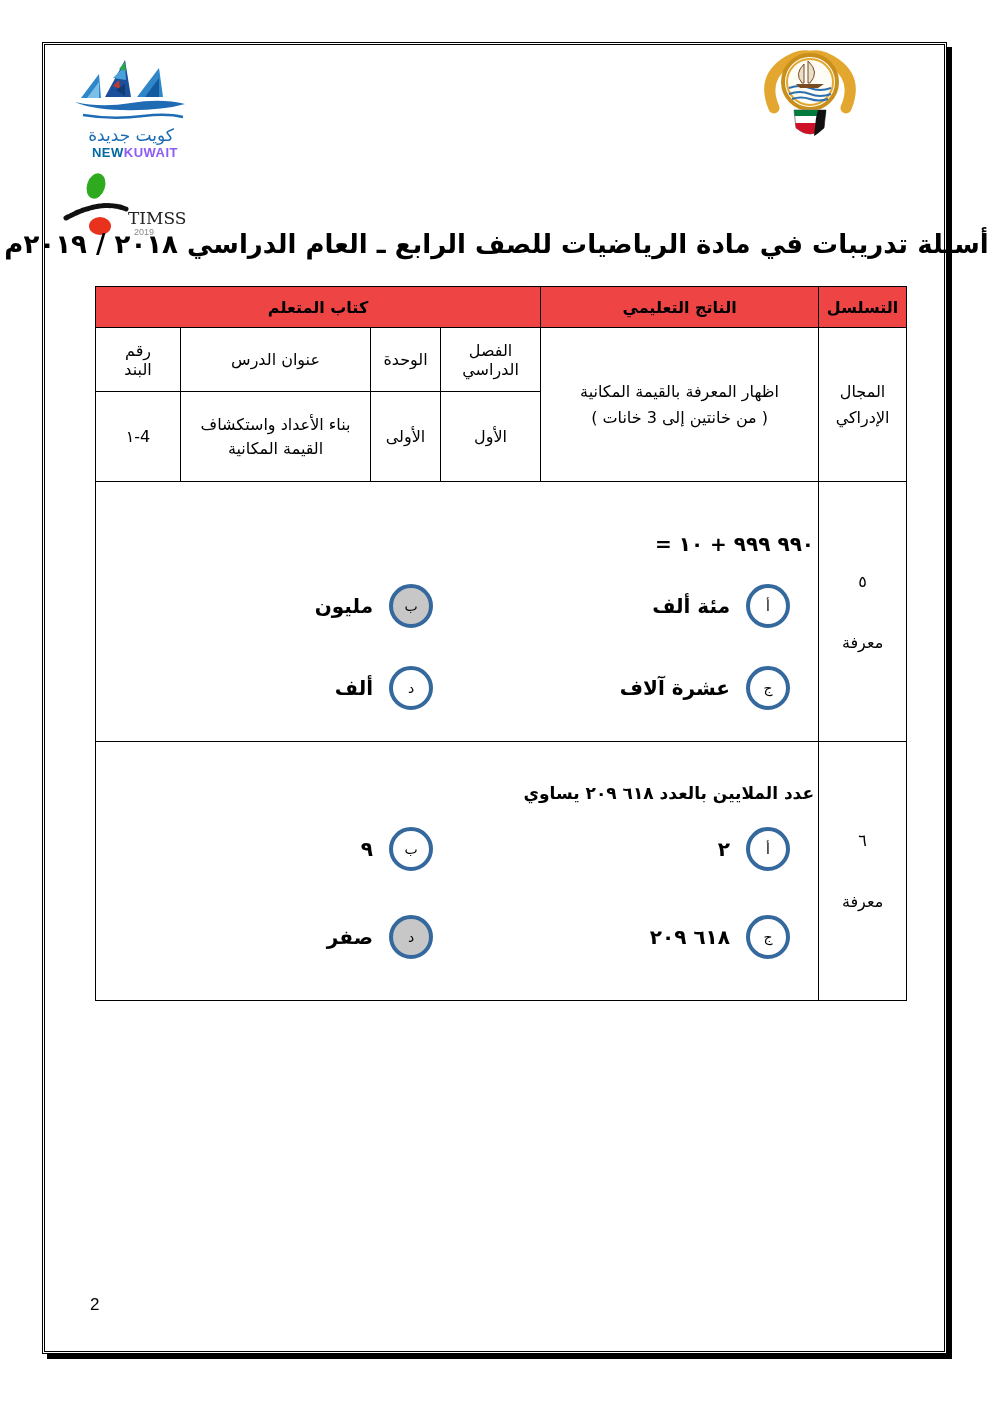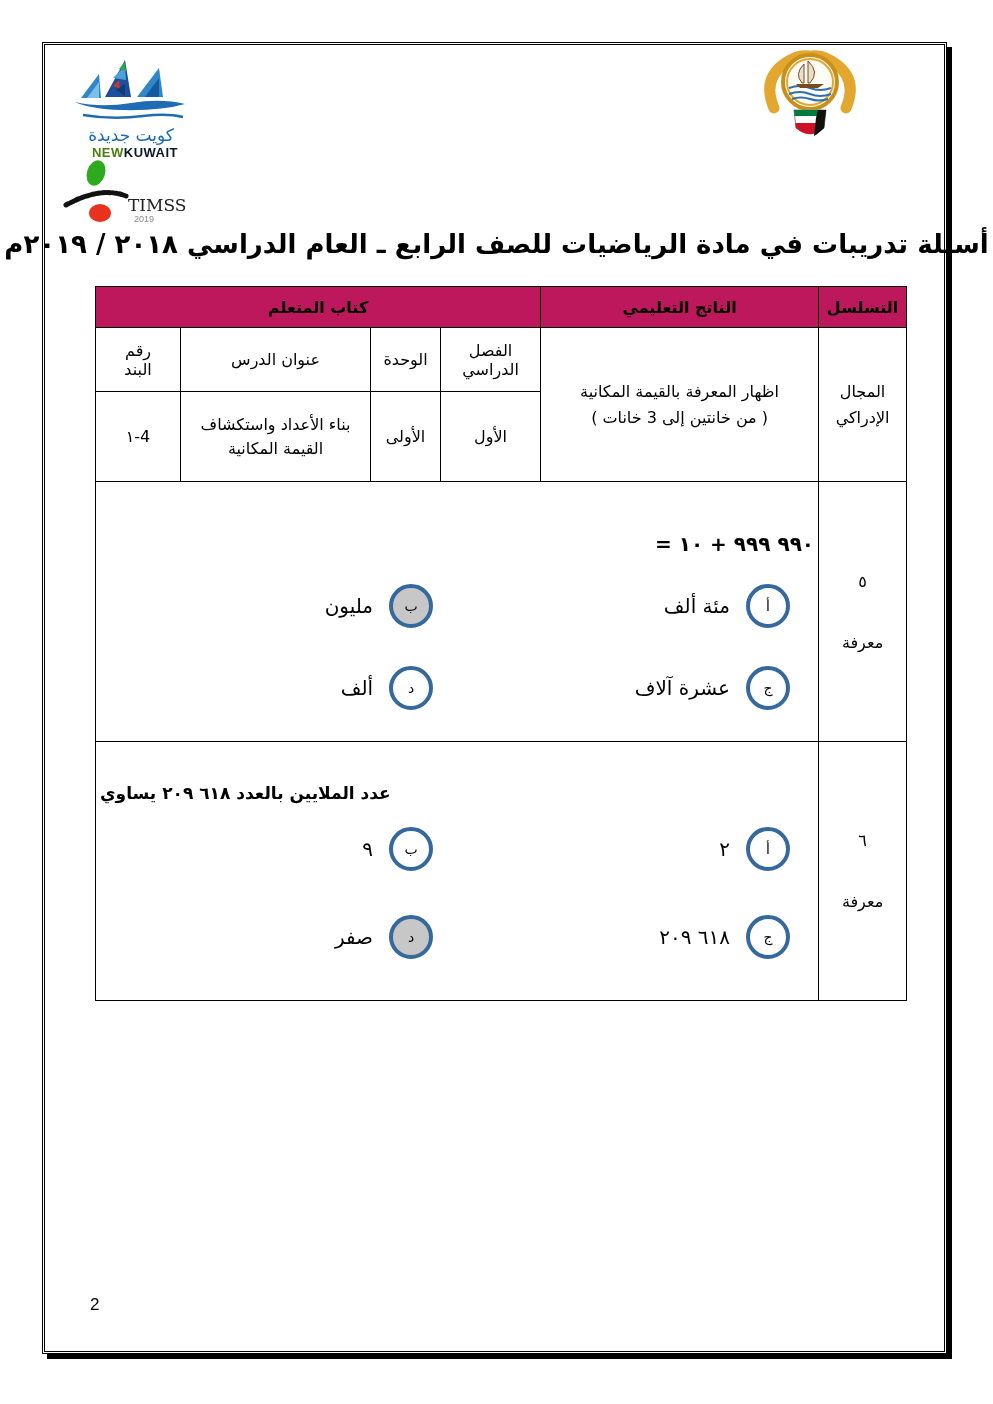--- a/index.html
+++ b/index.html
@@ -9,64 +9,64 @@
     overflow:hidden;
   }
   .frame {
     position:absolute; left:42px; top:42px; width:899px; height:1306px;
     border:3px double #000; box-shadow:5px 5px 0 0 #000;
   }
   
   .newkuwait { position:absolute; left:66px; top:56px; width:130px; text-align:center; }
   .nk-ar { font-size:17px; font-weight:normal; color:#1a6bb3; margin-top:1px; }
   .nk-en { font-size:13px; font-weight:bold; font-family:"Liberation Sans", sans-serif; letter-spacing:.5px; }
-  .nk-new { color:#4d7c0f;padding-left:8px; } .nk-kw { color:#0f172a; }
-  .timss { position:absolute; left:60px; top:157px; width:150px; }
+  .nk-new { color:#0369a1;padding-left:8px; } .nk-kw { color:#8b5cf6; }
+  .timss { position:absolute; left:60px; top:170px; width:150px; }
   
   .emblem { position:absolute; left:758px; top:48px; width:104px; height:94px; }
   .ministry { position:absolute; left:650px; top:138px; width:258px; text-align:center; direction:rtl; }
   .min1 { font-size:15px; word-spacing:10px; }
   .min2 { font-size:15px; margin-top:4px; }
   
   .title {
     position:absolute; left:0; right:0; top:229px; text-align:center; direction:rtl;
     font-size:26px; font-weight:bold; white-space:nowrap;
   }
   
   table.qtable {
     position:absolute; left:95px; top:286px; width:811px;
     border-collapse:collapse; direction:rtl; table-layout:fixed;
   }
   .qtable td { border:1.5px solid #000; text-align:center; vertical-align:middle; padding:2px 4px; font-size:16px; }
-  .hdr { background:#be185d; font-weight:bold; font-size:18px; height:36px;margin-left:13px; }
+  .hdr { background:#ef4444; font-weight:bold; font-size:18px; height:36px;margin-left:13px; }
   .sub { height:64px; }
   .vals { height:90px; }
   .lesson-cell { padding:2px 22px; line-height:1.45; }
   .outcome-cell { line-height:1.6; font-size:16px; }
   .domain-cell { line-height:1.6; padding:2px 10px; }
   
   .qseq { vertical-align:top; padding-top:14px; font-size:17px; }
   .qseq .skill { margin-top:42px; }
   .qcell { vertical-align:top; padding:10px 10px 0 10px; }
   .q5 td { height:255px; }
   .q6 td { height:254px; }
   .equation { text-align:right; font-size:20px; font-weight:bold; letter-spacing:1px; padding-left:4px;margin-top:18px; }
-  .qtext { text-align:left; font-size:17px; font-weight:bold; }
+  .qtext { text-align:right; font-size:17px; font-weight:bold; }
   .opts { display:grid; grid-template-columns:1fr 1fr; }
   .opts.g5 { row-gap:38px; margin-top:28px; }
   .opts.g6 { row-gap:44px; margin-top:24px; }
   .opt { display:flex; align-items:center; gap:16px; padding-right:24px; direction:rtl; }
   .circle {
     width:44px; height:44px; box-sizing:border-box; border-radius:50%;
     border:4px solid #35699e; background:#fff; flex:none;
     display:flex; align-items:center; justify-content:center;
   }
   .circle.selected { background:#c7c7c7; }
   .letter { font-size:14px; line-height:1; }
-  .opt-label { font-size:20px; font-weight:normal; }
+  .opt-label { font-size:20px; font-weight:bold; }
   
   .pagenum { position:absolute; left:90px; top:1295px; font-size:17px; font-family:"Liberation Sans", sans-serif; }
   .tlabel { font-family:"DejaVu Serif", serif; }
 </style>
 </head>
 <body>
 
 <div class="page">
   <div class="frame"></div>
 

